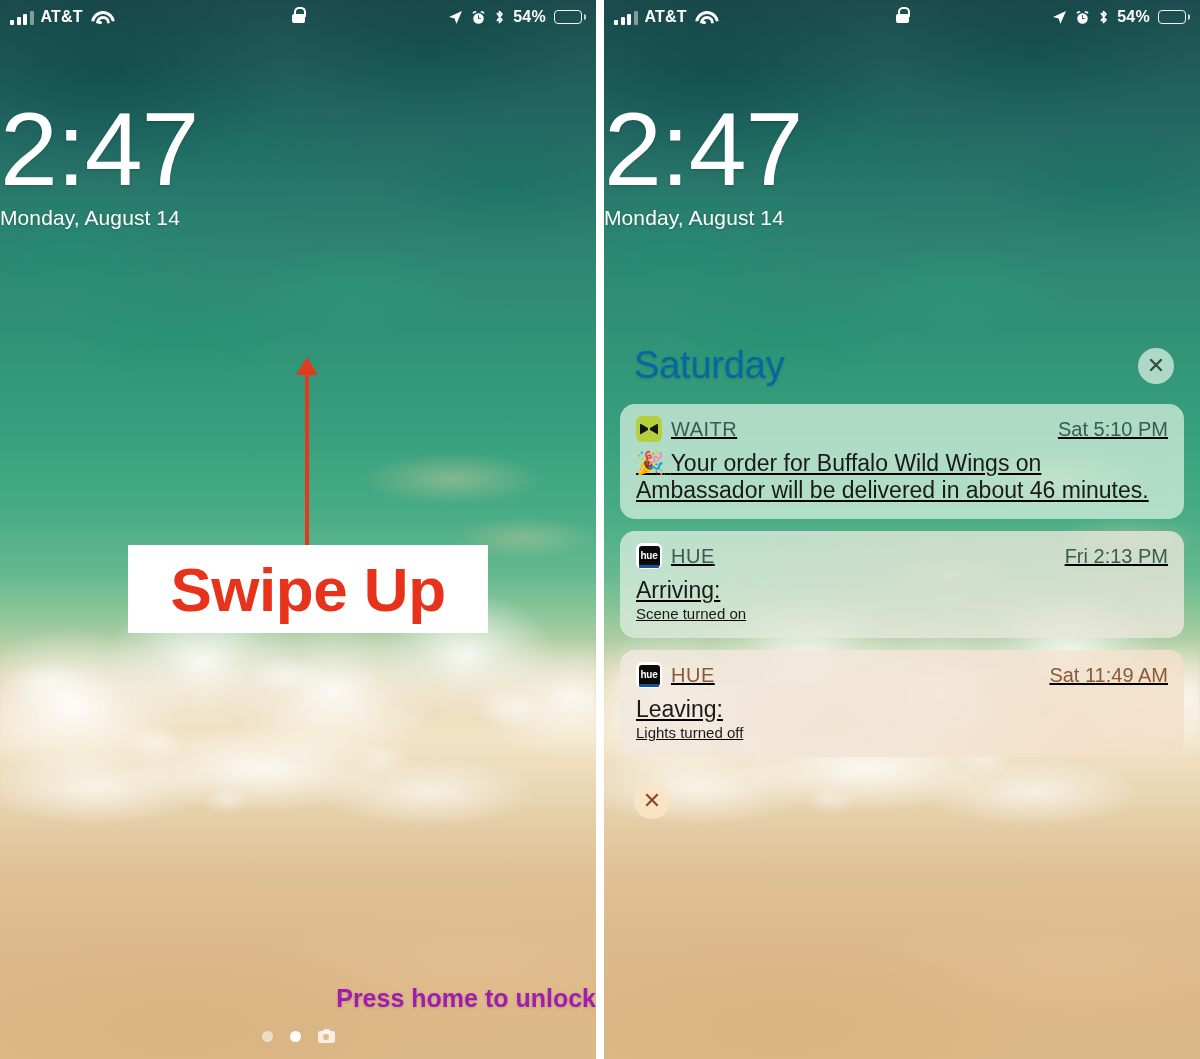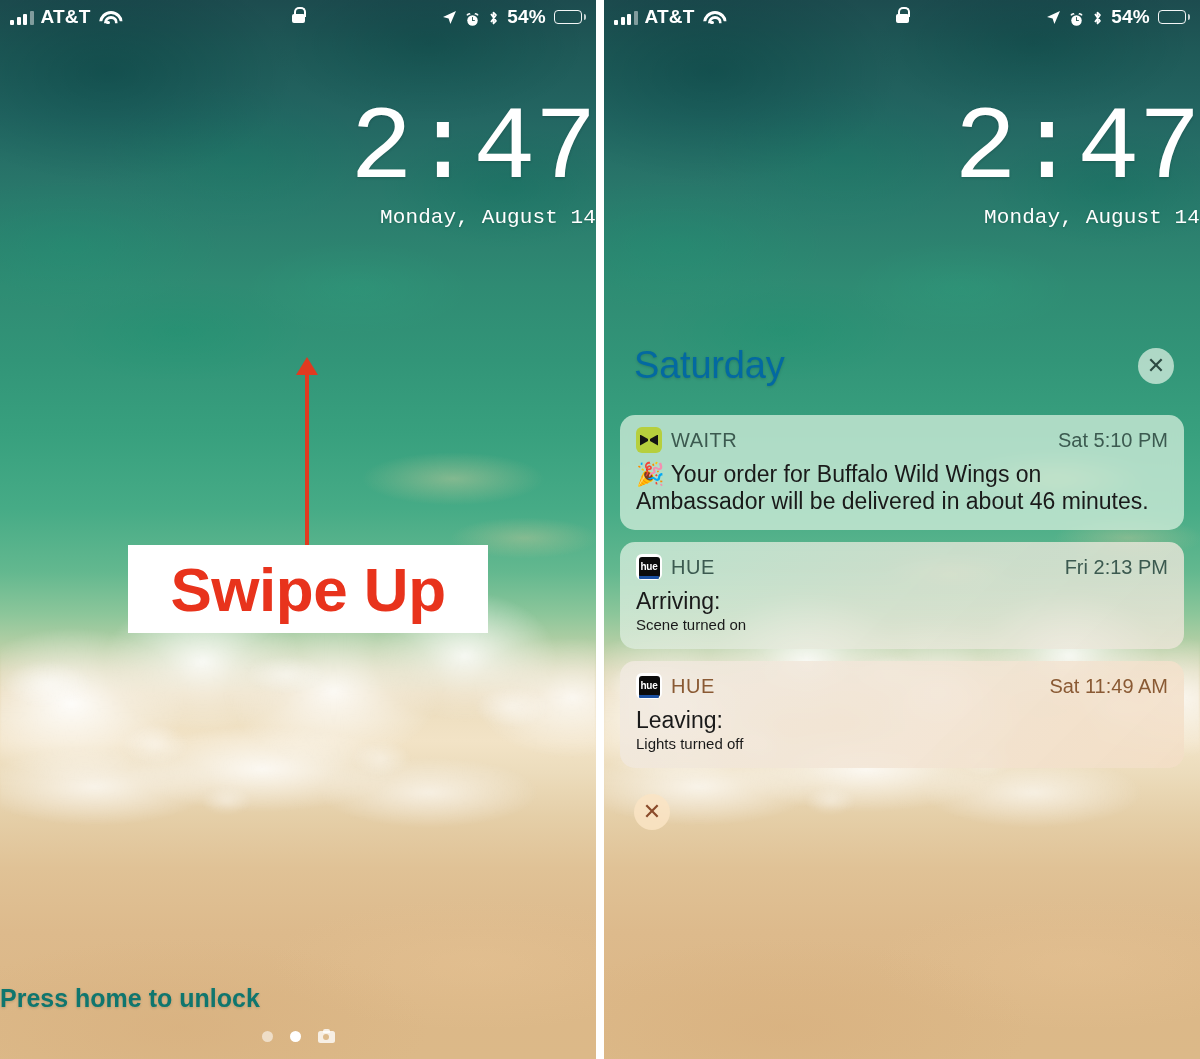--- a/index.html
+++ b/index.html
@@ -87,21 +87,21 @@
   }
   .wp-sand {
     position:absolute; left:0; bottom:0; width:100%; height:30%;
     background:
       radial-gradient(ellipse 60% 40% at 30% 90%, rgba(214,172,122,0.45), rgba(214,172,122,0) 70%),
       radial-gradient(ellipse 50% 30% at 80% 70%, rgba(232,197,150,0.4), rgba(232,197,150,0) 70%);
   }
 
   
   .statusbar { position:absolute; left:0; top:0; width:100%; height:34px;
-    display:flex; align-items:center; color:#fff; font-size:19px; font-weight:600;
+    display:flex; align-items:center; color:#fff; font-size:16px; font-weight:600;
     padding:0 10px; letter-spacing:.2px; z-index:8; }
   .sb-left { display:flex; align-items:center; gap:7px; }
   .sb-center { position:absolute; left:0; right:0; text-align:center; pointer-events:none; }
   .sb-right { margin-left:auto; display:flex; align-items:center; gap:8px; }
   .sig { display:inline-flex; align-items:flex-end; gap:2.5px; height:15px; }
   .sig i { display:block; width:4px; background:#fff; border-radius:1px; }
   .sig i:nth-child(1){height:5px;}
   .sig i:nth-child(2){height:8px;}
   .sig i:nth-child(3){height:11px;}
   .sig i:nth-child(4){height:14px; background:rgba(255,255,255,.45);}
@@ -122,38 +122,38 @@
   .loc svg { position:absolute; left:0; top:0; }
   .alarm { width:15px; height:15px; position:relative; }
   .bt { width:11px; height:16px; position:relative; }
   .batt { display:flex; align-items:center; gap:2px; }
   .batt-body { width:28px; height:14px; border:1.8px solid rgba(255,255,255,.95); border-radius:4px;
     padding:1.6px; }
   .batt-fill { height:100%; background:#fff; border-radius:1.5px; }
   .batt-cap { width:2.2px; height:6px; background:rgba(255,255,255,.75); border-radius:0 2px 2px 0; }
 
   
-  .clockblock { position:absolute; left:0; right:0; top:96px; text-align:right; z-index:5;
-    color:#fff; text-shadow:0 1px 3px rgba(0,0,0,.18);font-family:Liberation Mono, monospace; }
+  .clockblock { position:absolute; left:0; right:0; top:96px; text-align:left; z-index:5;
+    color:#fff; text-shadow:0 1px 3px rgba(0,0,0,.18); }
   .clock-time { font-size:104px; line-height:1.02; font-weight:200; letter-spacing:-1px; }
   .clock-date { font-size:21px; font-weight:400; margin-top:4px; letter-spacing:.1px; }
 
   
   .arrow { position:absolute; left:305px; top:372px; width:4px; height:184px;
     background:#e03a20; z-index:6; }
   .arrow::before { content:""; position:absolute; left:-9px; top:-15px;
     border-left:11px solid transparent; border-right:11px solid transparent;
     border-bottom:18px solid #e03a20; }
   .swipe-label { position:absolute; left:128px; top:545px; width:360px; height:88px;
     background:#fff; display:flex; align-items:center; justify-content:center;
     color:#e8331c; font-size:62px; font-weight:700; letter-spacing:-.5px; z-index:7; }
 
   
-  .unlock-text { position:absolute; left:0; right:0; bottom:46px; text-align:left;
-    color:#0f766e; font-size:25px; font-weight:600; text-shadow:0 1px 3px rgba(0,0,0,.16); z-index:6; }
+  .unlock-text { position:absolute; left:0; right:0; bottom:46px; text-align:right;
+    color:#a21caf; font-size:25px; font-weight:600; text-shadow:0 1px 3px rgba(0,0,0,.16); z-index:6; }
   .dots { position:absolute; left:0; right:0; bottom:16px; display:flex; justify-content:center;
     align-items:center; gap:17px; z-index:6; }
   .dot { width:11px; height:11px; border-radius:50%; background:rgba(255,255,255,.55); }
   .dot.active { background:#fff; }
   .cam { width:17px; height:14px; position:relative; }
   .cam-body { position:absolute; left:0; bottom:0; width:17px; height:12px; background:rgba(255,255,255,.78);
     border-radius:2.5px; }
   .cam-bump { position:absolute; left:5px; top:0; width:7px; height:3.5px; background:rgba(255,255,255,.78);
     border-radius:2px 2px 0 0; }
   .cam-lens { position:absolute; left:5.5px; bottom:3px; width:6px; height:6px; border-radius:50%;
@@ -349,21 +349,21 @@
 
     <div class="notif-scroll">
 
       <div style="margin-top:344px;">
         <div class="day-header">
           <span class="day-title">Saturday</span>
           <span class="clear-btn teal">✕</span>
         </div>
       </div>
 
-      <div class="notif-list" style="margin-top:28px;">
+      <div class="notif-list" style="margin-top:17px;text-decoration:underline;">
 
         <div class="notif n-green">
           <div class="n-head">
             <span class="appicon ic-waitr">
                 <span class="bowtie"></span>
               </span>
             <span class="n-app dark-green">WAITR</span>
             <span class="n-time dark-green">Sat 5:10 PM</span>
           </div>
           <div class="n-body">

